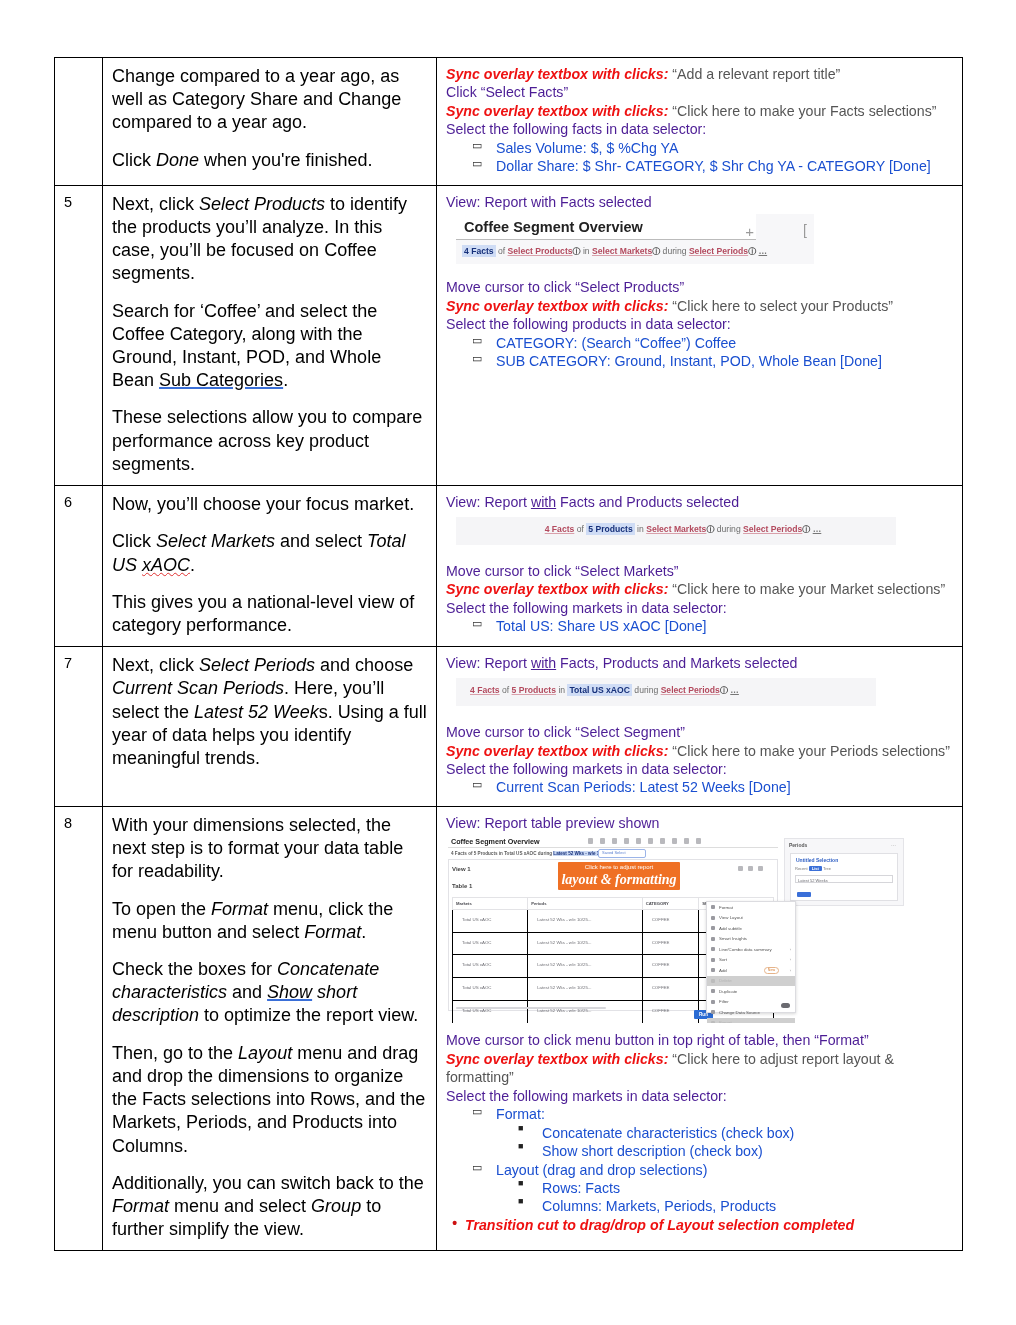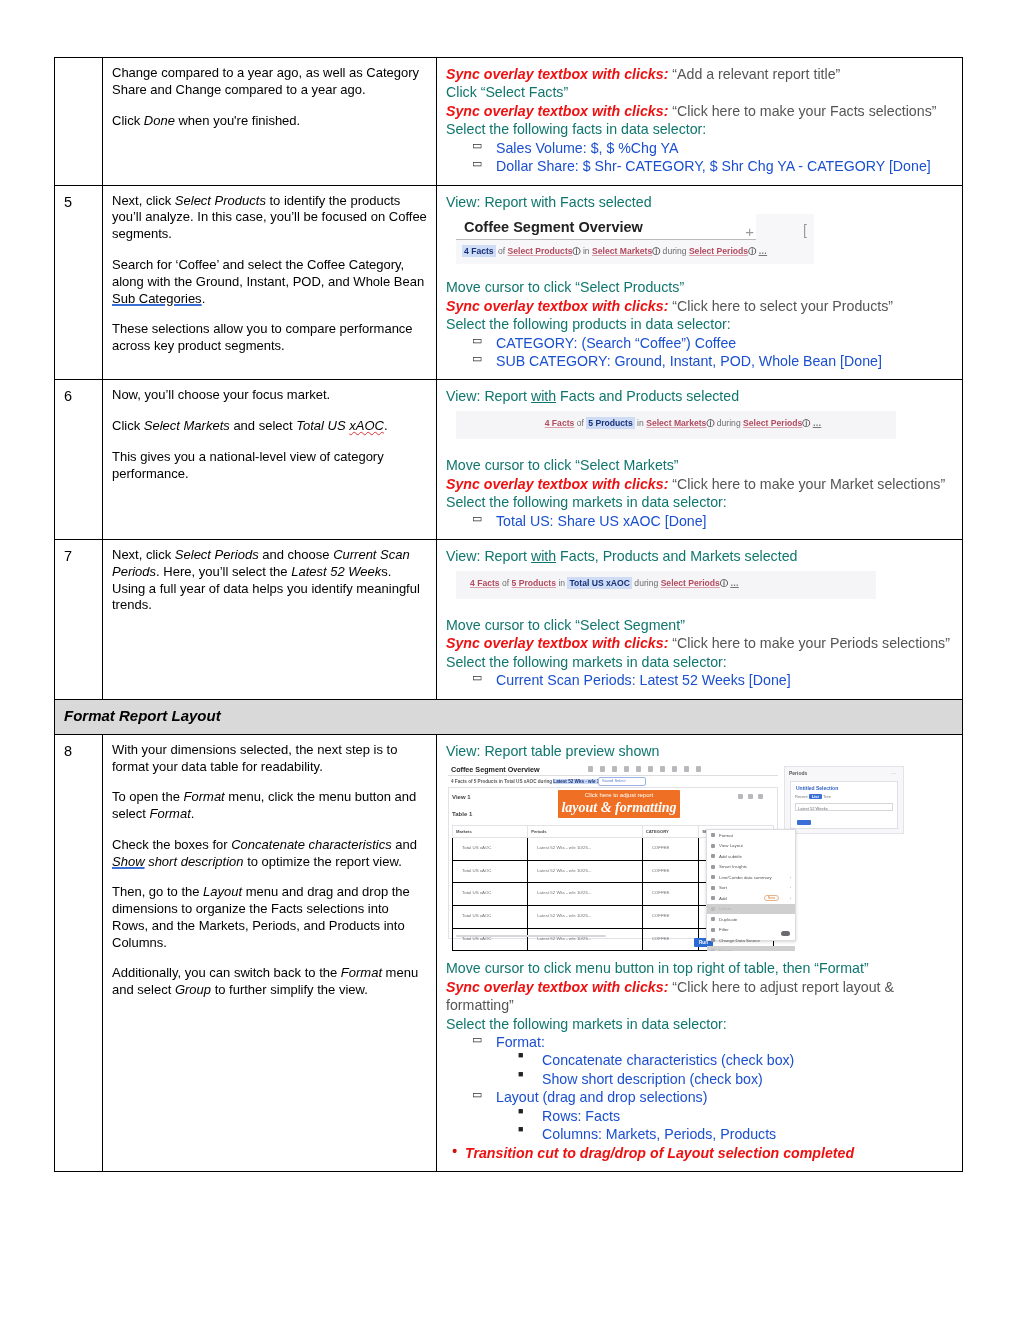--- a/index.html
+++ b/index.html
@@ -28,34 +28,34 @@
   col.c-inst { width: 334px; }
   col.c-note { width: 526px; }
 
   .num {
     font-size: 14.5px;
     color: #000;
     line-height: 1.3;
     padding-left: 4px;
   }
   .inst {
-    font-size: 13px;
+    font-size: 18px;
     line-height: 1.29;
     color: #000;
   }
   .inst p { margin: 0 0 14px 0; }
   .inst p:last-child { margin-bottom: 0; }
   .inst i { font-style: italic; }
   .u-red { text-decoration: underline; text-decoration-color:#e03030;
            text-decoration-style: wavy; text-decoration-thickness: 1px; }
   .u-blue { text-decoration: underline; text-decoration-color:#3a6fd8;
             text-decoration-thickness: 1.5px; }
 
   .note { font-size: 14.2px; line-height: 1.30; }
-  .blue { color: #0f766e; }
+  .blue { color: #4c1d95; }
   .red  { color: #ee1111; font-style: italic; font-weight: bold; }
   .gray { color: #555; }
   .note .line { margin: 0; }
   .u { text-decoration: underline; }
 
   ul.lvl1 { margin: 0 0 0 0; padding-left: 26px; list-style: none; }
   ul.lvl1 > li { position: relative; color:#1a4fd0; padding-left: 24px; margin:0; }
   ul.lvl1 > li::before {
     content: "\25AD";
     position: absolute; left: 0; top: -1px;
@@ -333,25 +333,20 @@
 
         <p class="line blue" style="margin-top:17px;">Move cursor to click “Select Segment”</p>
         <p class="line"><span class="red">Sync overlay textbox with clicks:</span> <span class="gray">“Click here to make your Periods selections”</span></p>
         <p class="line blue">Select the following markets in data selector:</p>
         <ul class="lvl1">
           <li><span>Current Scan Periods: Latest 52 Weeks [Done]</span></li>
         </ul>
       </td>
     </tr>
 
-    <tr class="section-row">
-      <td colspan="3">
-        <span class="section-title">Format Report Layout</span>
-      </td>
-    </tr>
 
     <tr>
       <td class="num">
         <span>8</span>
       </td>
       <td class="inst">
         <p>With your dimensions selected, the next step is to format your data table for readability.<span class="hidden-text">With your dimensions selected, the next step is to format your data table for readability.</span></p>
         <p>To open the <i>Format</i> menu, click the menu button and select <i>Format</i>.<span class="hidden-text">To open the Format menu, click the menu button and select Format.</span></p>
         <p>Check the boxes for <i>Concatenate characteristics</i> and <i><span class="u-blue">Show</span> short description</i> to optimize the report view.<span class="hidden-text">Check the boxes for Concatenate characteristics and Show short description to optimize the report view.</span></p>
         <p>Then, go to the <i>Layout</i> menu and drag and drop the dimensions to organize the Facts selections into Rows, and the Markets, Periods, and Products into Columns.<span class="hidden-text">Then, go to the Layout menu and drag and drop the dimensions to organize the Facts selections into Rows, and the Markets, Periods, and Products into Columns.</span></p>

